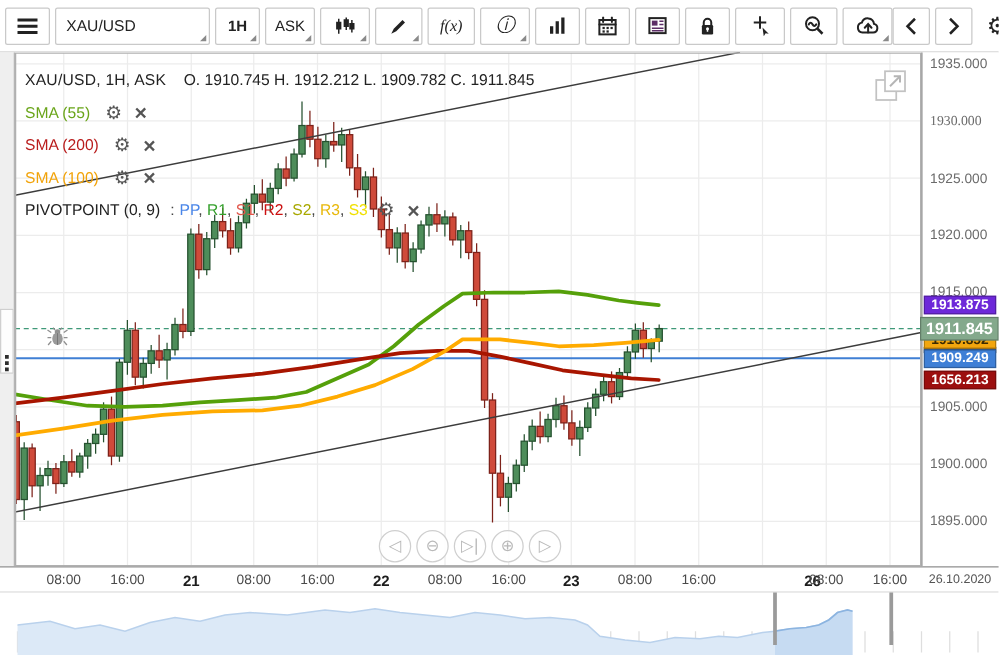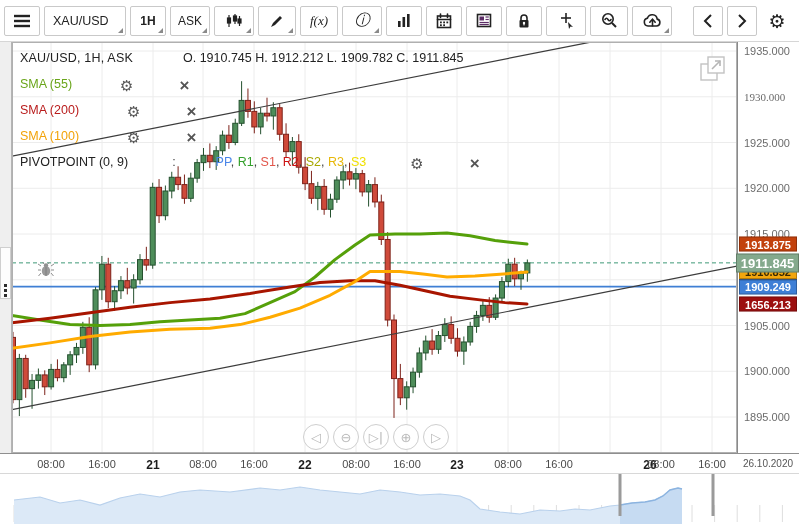--- a/index.html
+++ b/index.html
@@ -26,22 +26,22 @@
     background:#efefef; border-right:1px solid #b5b5b5; }
   #leftthumb { position:absolute; left:0; top:205px; width:11px; height:52px;
     background:#fdfdfd; border:1px solid #cfcfcf; }
   .gripdot { position:absolute; left:3px; width:3px; height:3px; background:#2d2d2d; }
 
   #plotsvg { position:absolute; left:12px; top:42px; }
   #navsvg  { position:absolute; left:0; top:473px; }
 
   
   #legend { position:absolute; left:20px; top:51px; z-index:6; }
-  .lgrow { display:flex; align-items:flex-start; height:26px; font-size:12.5px; color:#222;
-    white-space:nowrap;gap:36px; }
+  .lgrow { display:flex; align-items:center; height:26px; font-size:12.5px; color:#222;
+    white-space:nowrap; }
   .lgtitle { letter-spacing:.2px; }
   .lgohlc { margin-left:14px; color:#222; }
   .lggear { margin-left:12px; color:#555; font-size:15px; cursor:pointer;
     font-family:"DejaVu Sans",sans-serif; }
   .lgclose { margin-left:10px; color:#555; font-size:17px; font-weight:bold; cursor:pointer;
     line-height:1; }
   .pivsep { color:#444; margin:0 4px; }
 
   
   #paxis { position:absolute; left:737px; top:42px; width:62px; height:411px;
@@ -77,21 +77,21 @@
   <div id="toolbar">
     <div class="tbtn" style="width:36px">
       <svg width="18" height="14">
         <g stroke="#222" stroke-width="2.4">
             <line x1="1" y1="2" x2="17" y2="2"></line>
             <line x1="1" y1="7" x2="17" y2="7"></line>
             <line x1="1" y1="12" x2="17" y2="12"></line>
           </g>
       </svg>
     </div>
-    <div class="tbtn dd" style="width:82px">
+    <div class="tbtn dd" style="width:124px">
       <span class="symtext">XAU/USD</span>
     </div>
     <div class="tbtn dd" style="width:36px;font-weight:bold">
       <span>1H</span>
     </div>
     <div class="tbtn dd" style="width:40px">
       <span>ASK</span>
     </div>
     <div class="tbtn dd" style="width:40px">
       <svg width="16" height="16">
@@ -631,21 +631,21 @@
       <div class="ptick" style="top: 54.75px; font-family: Liberation Serif, serif;">1930.000</div>
       <div class="ptick" style="top: 100.5px;">1925.000</div>
       <div class="ptick" style="top: 146.25px;">1920.000</div>
       <div class="ptick" style="top: 192px;">1915.000</div>
       <div class="ptick" style="top: 283.5px;">1905.000</div>
       <div class="ptick" style="top: 329.25px;">1900.000</div>
       <div class="ptick" style="top: 375px;">1895.000</div>
       <div class="badge" style="top: 238.207px; height: 5px; font-size: 9px; background: rgb(63, 63, 63); color: rgb(255, 255, 255);"></div>
       <div class="badge" style="top: 229.954px; height: 14px; font-size: 11px; background: rgb(242, 166, 14); color: rgb(58, 42, 0);">1910.852</div>
       <div class="badge" style="top: 244.622px; height: 15px; font-size: 11px; background: rgb(62, 127, 214); color: rgb(255, 255, 255);">1909.249</div>
-      <div class="badge" style="top: 202.294px; height: 15px; font-size: 11px; background: #c2410c; color: rgb(255, 255, 255);">1913.875</div>
+      <div class="badge" style="top: 202.294px; height: 15px; font-size: 11px; background: #6d28d9; color: rgb(255, 255, 255);">1913.875</div>
       <div class="badge" style="top: 262.135px; height: 15px; font-size: 11px; background: rgb(156, 15, 15); color: rgb(255, 255, 255);">1656.213</div>
       <div class="badge" style="top: 220.868px; height: 19px; font-size: 13px; background: rgb(132, 169, 140); color: rgb(255, 255, 255); left: -2px; width: 63px;">1911.845</div>
     </div>
 
   <div id="xaxis">
     <div id="cornerdate">26.10.2020</div>
   <div class="xlab" style="left: 51px;">08:00</div>
       <div class="xlab" style="left: 102px;">16:00</div>
       <div class="xlab bold" style="left: 153px;">21</div>
       <div class="xlab" style="left: 203px;">08:00</div>

